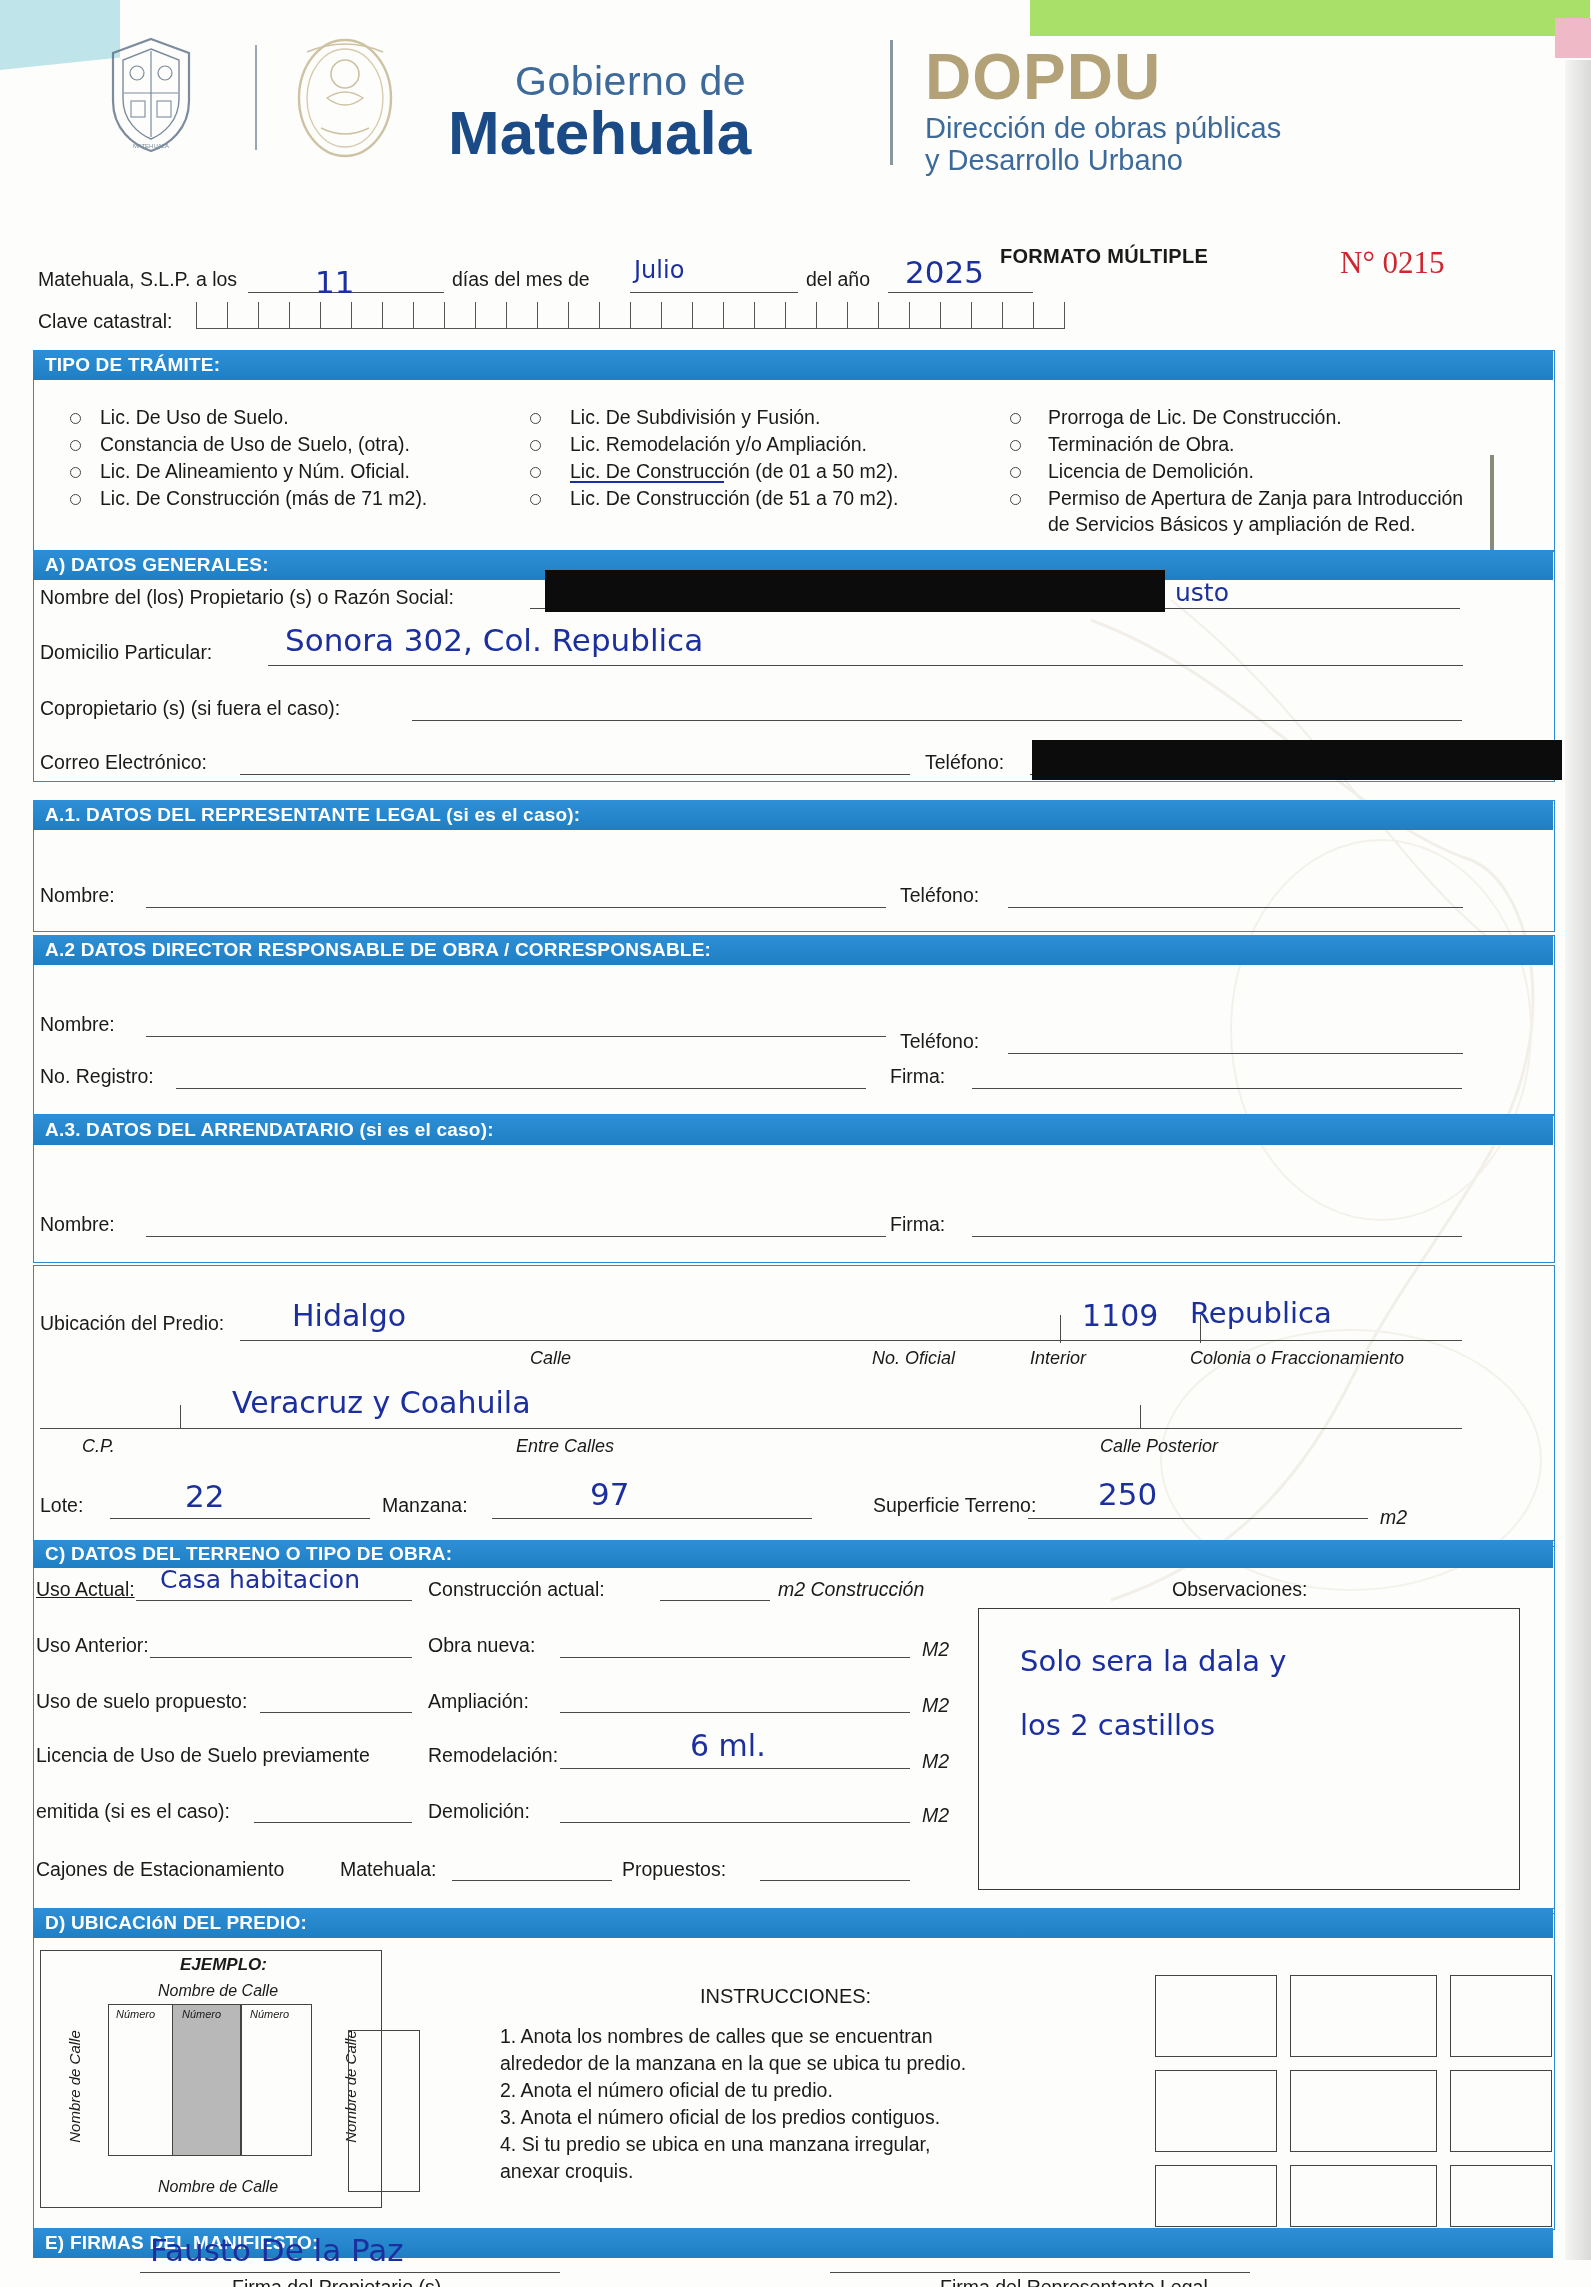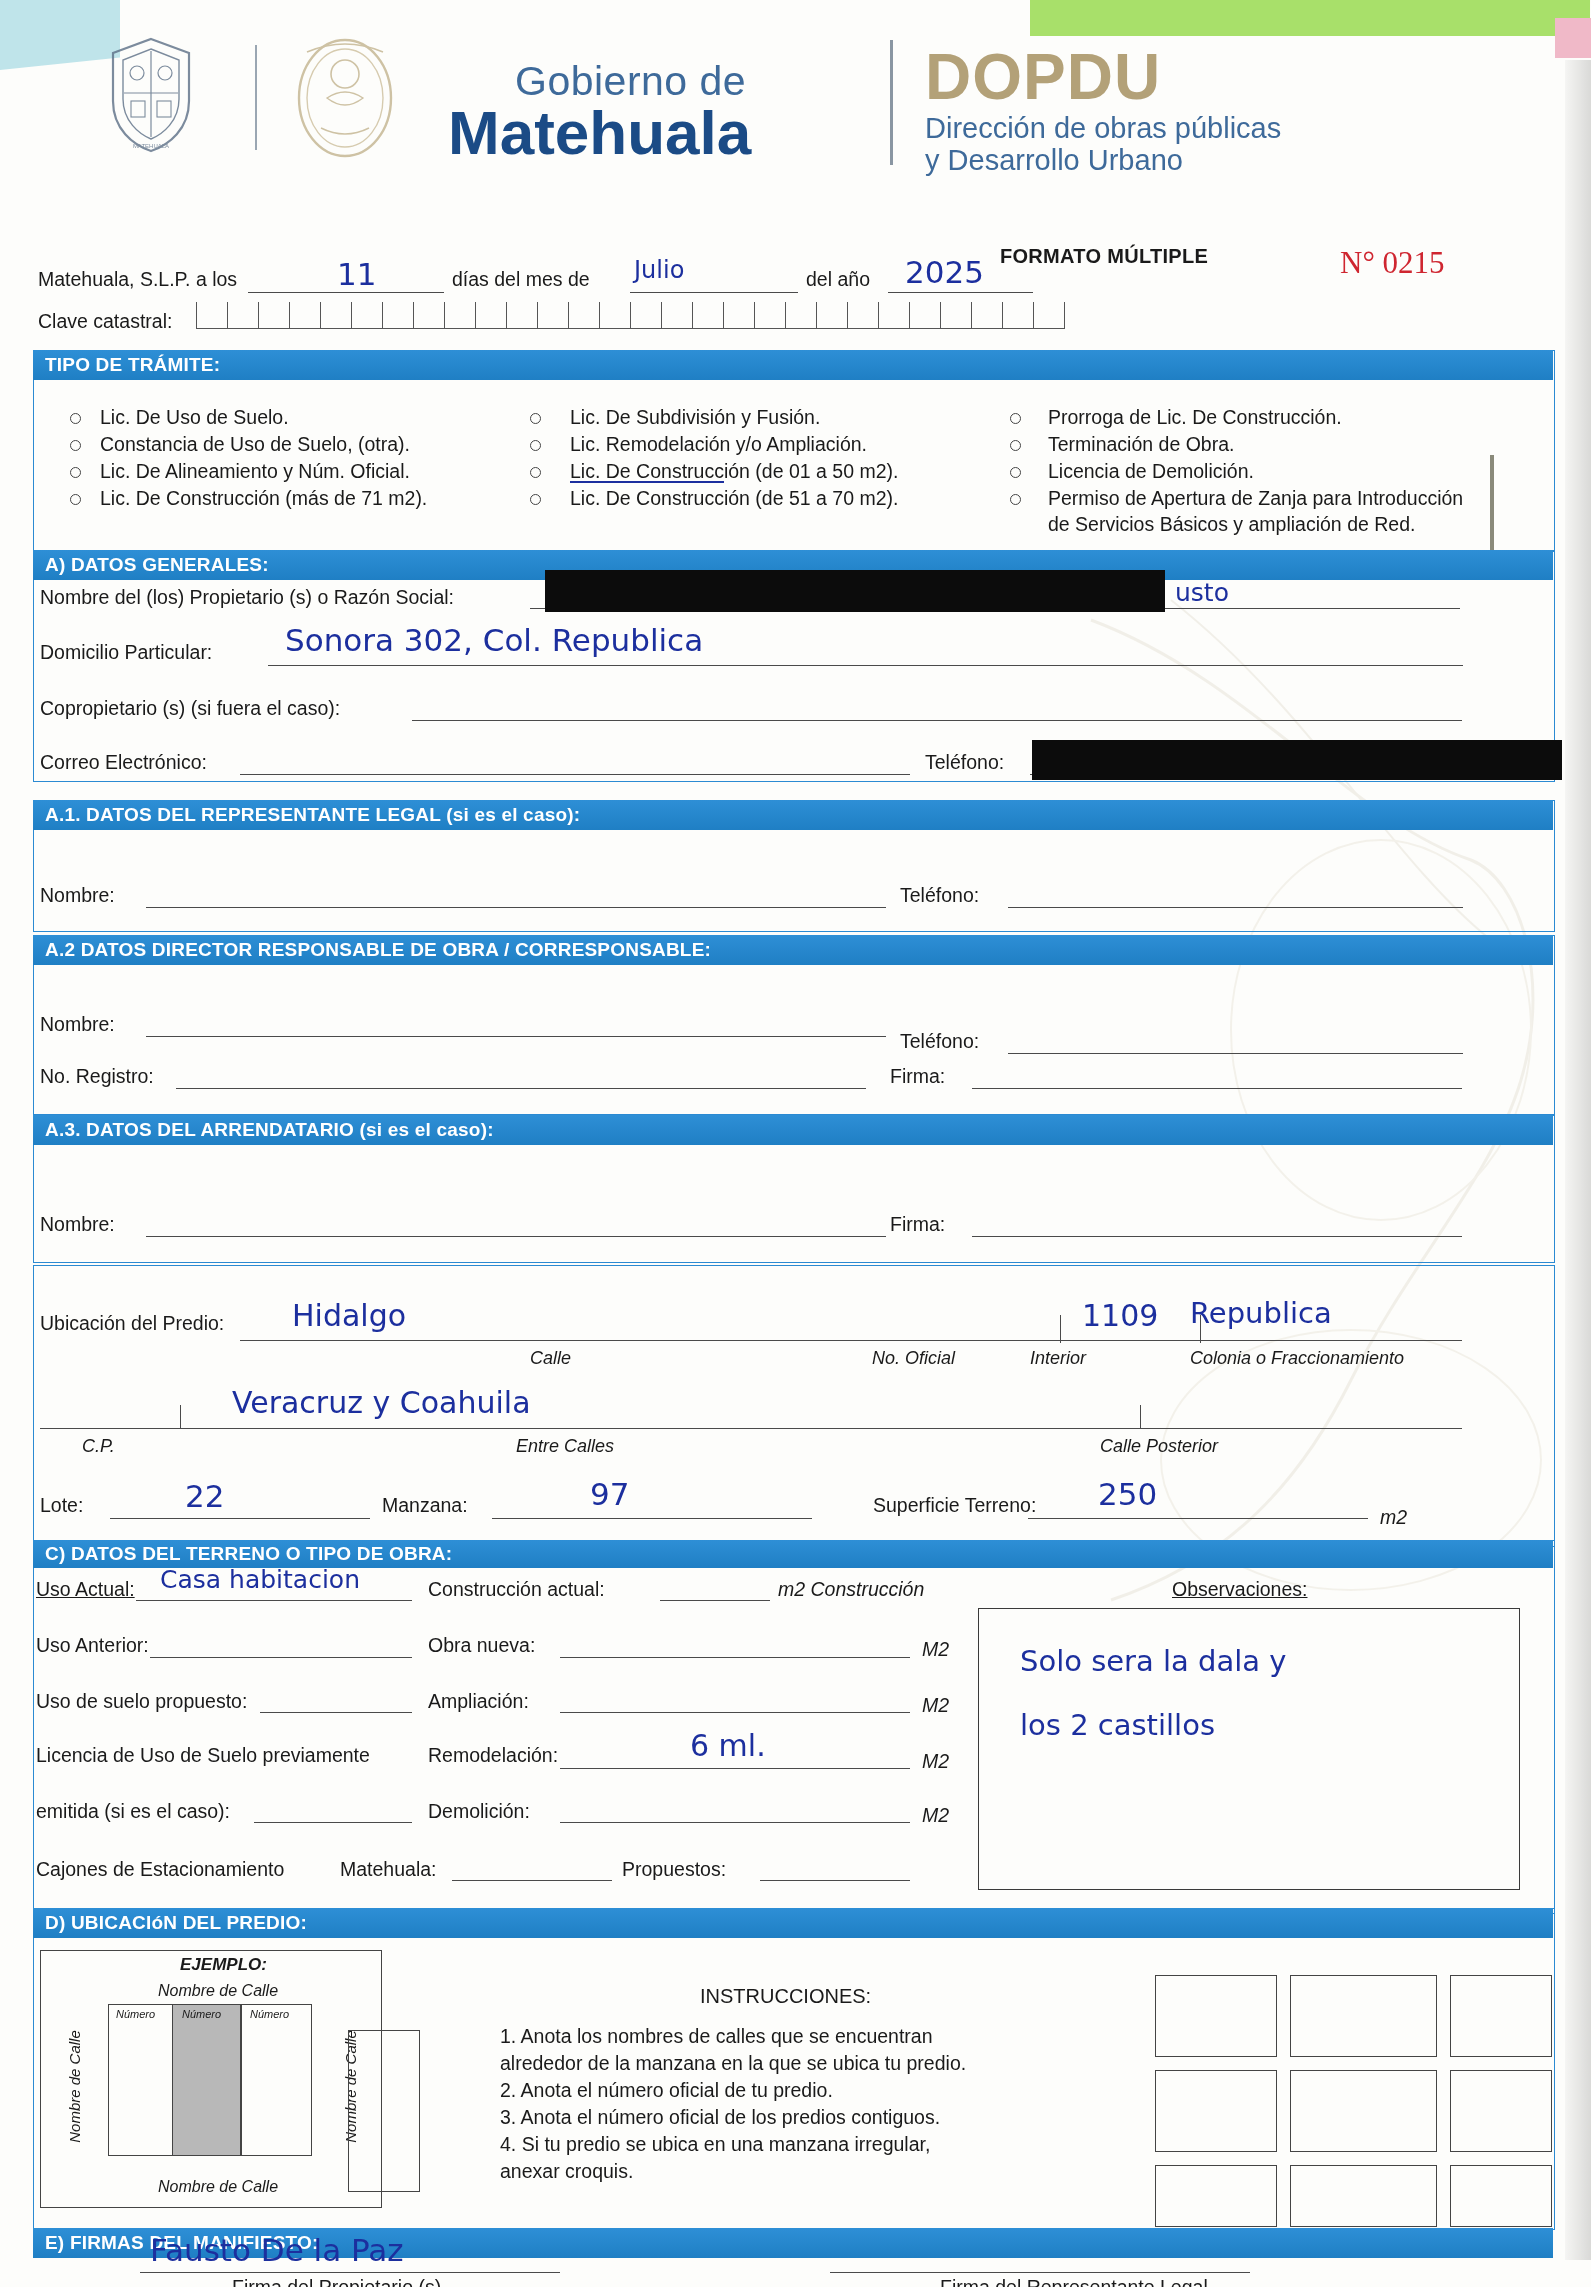--- a/index.html
+++ b/index.html
@@ -96,21 +96,21 @@
       <div>Dirección de obras públicas</div>
       <div>y Desarrollo Urbano</div>
     </div>
   </div>
 
   <div class="fmt">FORMATO MÚLTIPLE</div>
   <div class="folio">N° 0215</div>
 
   <div class="t" style="left:38px;top:268px;">Matehuala, S.L.P. a los</div>
   <div class="line" style="left:248px;top:292px;width:196px;"></div>
-  <div class="hand" style="left:315px;top:256px;font-size:31px;margin-left:22px;">11</div>
+  <div class="hand" style="left:315px;top:264px;font-size:31px;">11</div>
   <div class="t" style="left:452px;top:268px;">días del mes de</div>
   <div class="line" style="left:630px;top:292px;width:168px;"></div>
   <div class="hand" style="left:634px;top:256px;font-size:24px;">Julio</div>
   <div class="t" style="left:806px;top:268px;">del año</div>
   <div class="line" style="left:888px;top:292px;width:145px;"></div>
   <div class="hand" style="left:905px;top:254px;font-size:31px;">2025</div>
 
   <div class="t" style="left:38px;top:310px;">Clave catastral:</div>
   <div class="catbox" style="left:196px;top:302px;">
     <div class="catcell"></div>
@@ -294,21 +294,21 @@
   <div class="t" style="left:428px;top:1800px;">Demolición:</div>
   <div class="line" style="left:560px;top:1822px;width:350px;"></div>
   <div class="t ti" style="left:922px;top:1804px;">M2</div>
 
   <div class="t" style="left:36px;top:1858px;">Cajones de Estacionamiento</div>
   <div class="t" style="left:340px;top:1858px;">Matehuala:</div>
   <div class="line" style="left:452px;top:1880px;width:160px;"></div>
   <div class="t" style="left:622px;top:1858px;">Propuestos:</div>
   <div class="line" style="left:760px;top:1880px;width:150px;"></div>
 
-  <div class="t" style="left:1172px;top:1578px;text-decoration:underline;">Observaciones:</div>
+  <div class="t" style="left:1172px;top:1578px;">Observaciones:</div>
   <div class="obsbox" style="left:978px;top:1608px;width:540px;height:280px;"></div>
   <div class="hand" style="left:1020px;top:1644px;font-size:29px;">Solo    sera   la  dala  y</div>
   <div class="hand" style="left:1020px;top:1708px;font-size:29px;">los  2  castillos</div>
 
   <div class="frame" style="left:33px;top:1908px;width:1520px;height:320px;"></div>
   <div class="bar" style="left:33px;top:1908px;width:1520px;">D) UBICACIóN DEL PREDIO:</div>
 
   <div class="minibox" style="left:40px;top:1950px;width:340px;height:256px;"></div>
   <div class="t ti" style="left:180px;top:1955px;font-size:17px;font-weight:bold;">EJEMPLO:</div>
   <div class="t ti" style="left:158px;top:1982px;font-size:16px;">Nombre de Calle</div>

